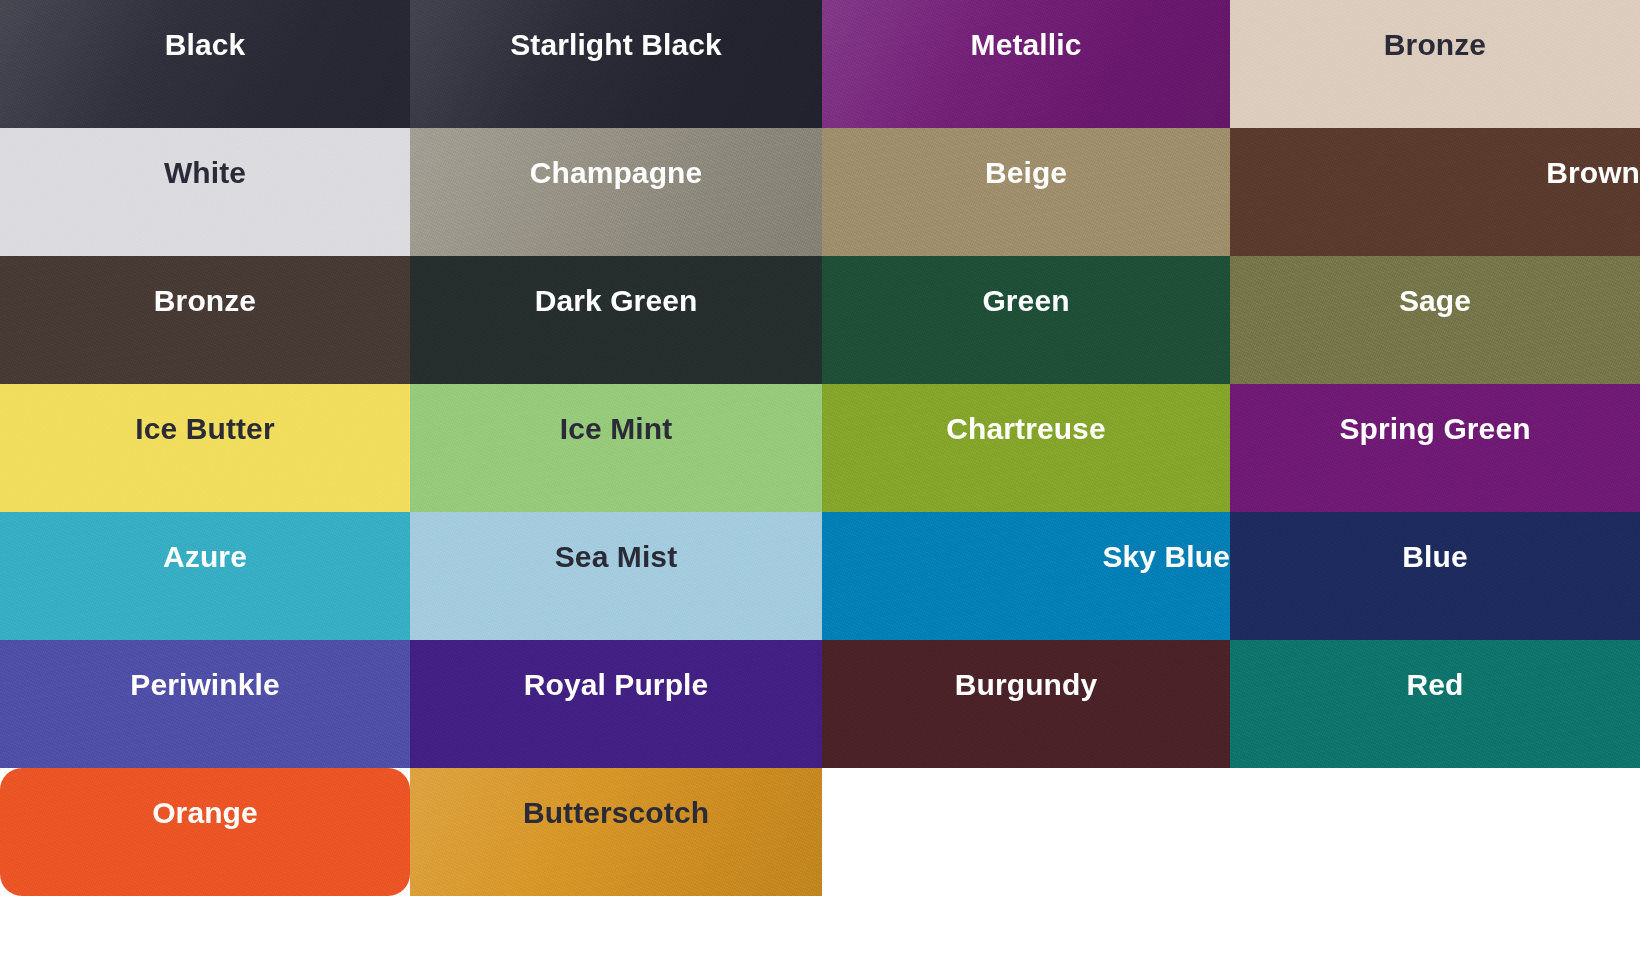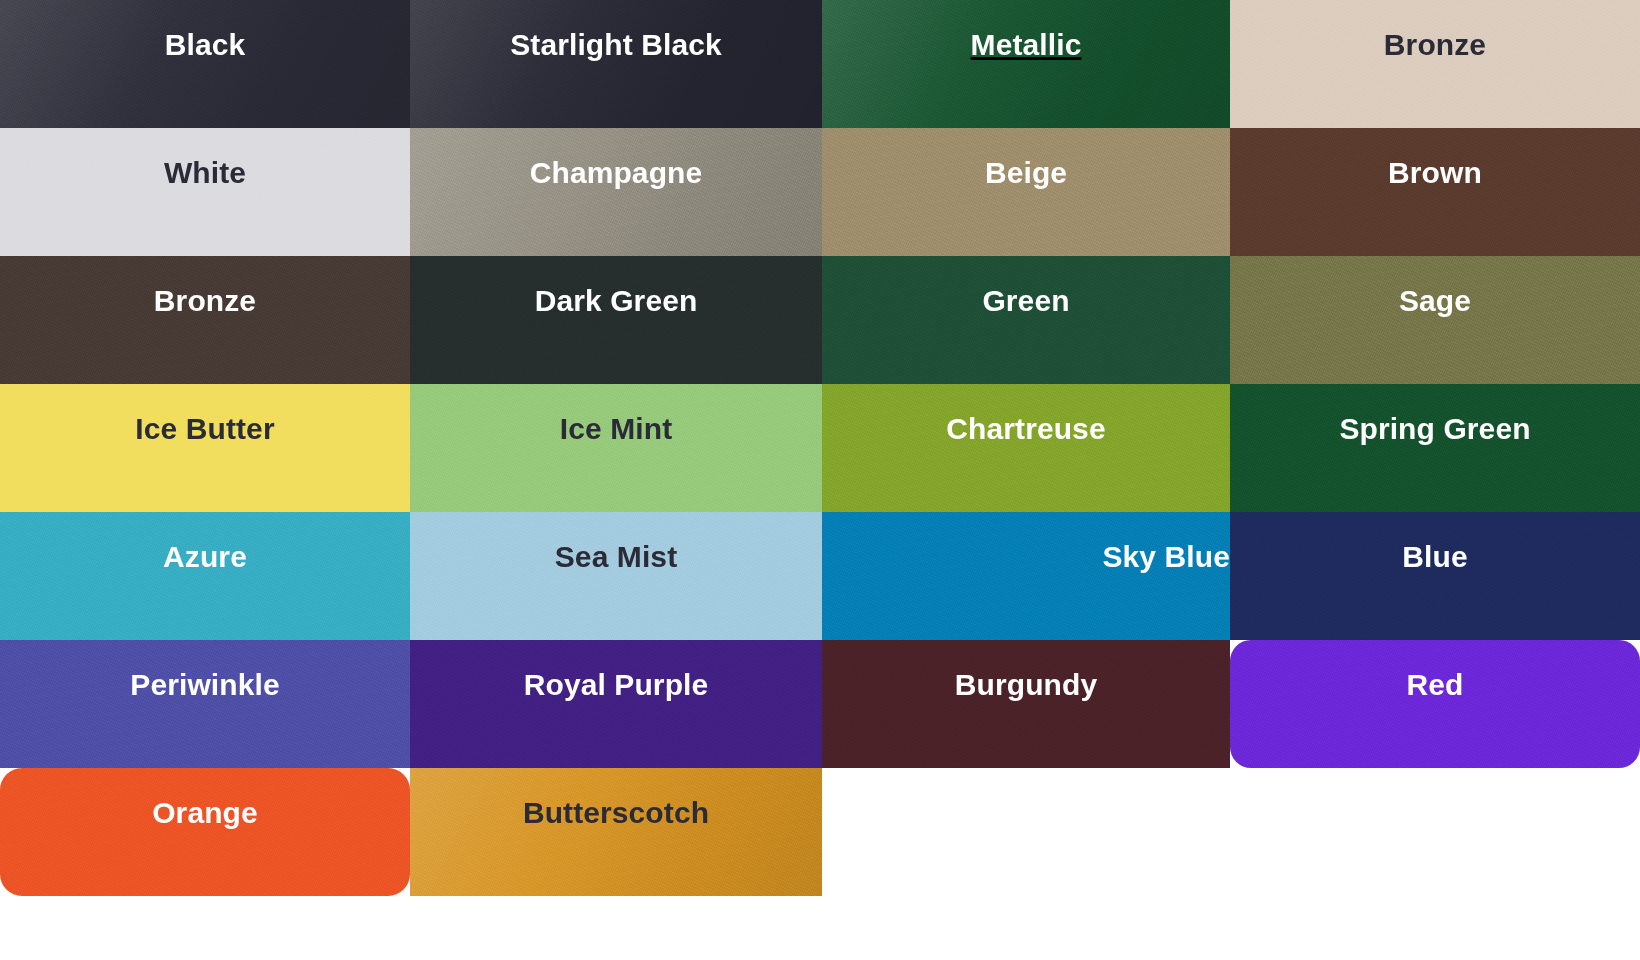--- a/index.html
+++ b/index.html
@@ -80,36 +80,36 @@
 </head>
 <body style="background: rgb(255, 255, 255);">
 
 <div id="swatch-grid">
     <div class="swatch sheen" style="background: rgb(43, 43, 56);">
       <span class="swatch-label" style="color: rgb(255, 255, 255);">Black</span>
     </div>
     <div class="swatch sheen" style="background: rgb(38, 38, 51);">
       <span class="swatch-label" style="color: rgb(255, 255, 255);">Starlight Black</span>
     </div>
-    <div class="swatch sheen" style="background: #14532d; text-decoration: underline;">
+    <div class="swatch sheen" style="background: #701a75;">
       <span class="swatch-label" style="color: rgb(255, 255, 255);">Metallic</span>
     </div>
     <div class="swatch" style="background: rgb(220, 205, 191);">
       <span class="swatch-label" style="color: rgb(43, 43, 56);">Bronze</span>
     </div>
     <div class="swatch" style="background: rgb(220, 220, 224);">
       <span class="swatch-label" style="color: rgb(43, 43, 56);">White</span>
     </div>
     <div class="swatch sheen" style="background: rgb(149, 144, 131);">
       <span class="swatch-label" style="color: rgb(255, 255, 255);">Champagne</span>
     </div>
     <div class="swatch" style="background: rgb(160, 143, 109);">
       <span class="swatch-label" style="color: rgb(255, 255, 255);">Beige</span>
     </div>
-    <div class="swatch" style="background: rgb(91, 59, 46);">
+    <div class="swatch" style="background: rgb(91, 59, 46); justify-content: flex-end;">
       <span class="swatch-label" style="color: rgb(255, 255, 255);">Brown</span>
     </div>
     <div class="swatch" style="background: rgb(72, 58, 53);">
       <span class="swatch-label" style="color: rgb(255, 255, 255);">Bronze</span>
     </div>
     <div class="swatch" style="background: rgb(39, 47, 46);">
       <span class="swatch-label" style="color: rgb(255, 255, 255);">Dark Green</span>
     </div>
     <div class="swatch" style="background: rgb(30, 80, 56);">
       <span class="swatch-label" style="color: rgb(255, 255, 255);">Green</span>
@@ -119,21 +119,21 @@
     </div>
     <div class="swatch" style="background: rgb(242, 222, 94);">
       <span class="swatch-label" style="color: rgb(43, 43, 56);">Ice Butter</span>
     </div>
     <div class="swatch" style="background: rgb(151, 202, 124);">
       <span class="swatch-label" style="color: rgb(43, 43, 56);">Ice Mint</span>
     </div>
     <div class="swatch" style="background: rgb(134, 165, 43);">
       <span class="swatch-label" style="color: rgb(255, 255, 255);">Chartreuse</span>
     </div>
-    <div class="swatch" style="background: #14532d;">
+    <div class="swatch" style="background: #701a75;">
       <span class="swatch-label" style="color: rgb(255, 255, 255);">Spring Green</span>
     </div>
     <div class="swatch" style="background: rgb(55, 174, 196);">
       <span class="swatch-label" style="color: rgb(255, 255, 255);">Azure</span>
     </div>
     <div class="swatch" style="background: rgb(164, 204, 222);">
       <span class="swatch-label" style="color: rgb(43, 43, 56);">Sea Mist</span>
     </div>
     <div class="swatch" style="background: rgb(4, 128, 182); justify-content: flex-end;">
       <span class="swatch-label" style="color: rgb(255, 255, 255);">Sky Blue</span>
@@ -143,21 +143,21 @@
     </div>
     <div class="swatch" style="background: rgb(81, 80, 168);">
       <span class="swatch-label" style="color: rgb(255, 255, 255);">Periwinkle</span>
     </div>
     <div class="swatch" style="background: rgb(67, 32, 132);">
       <span class="swatch-label" style="color: rgb(255, 255, 255);">Royal Purple</span>
     </div>
     <div class="swatch" style="background: rgb(76, 34, 41);">
       <span class="swatch-label" style="color: rgb(255, 255, 255);">Burgundy</span>
     </div>
-    <div class="swatch" style="background: #6d28d9; border-radius: 21px;">
+    <div class="swatch" style="background: #0f766e;">
       <span class="swatch-label" style="color: rgb(255, 255, 255);">Red</span>
     </div>
     <div class="swatch" style="background: rgb(236, 85, 38); border-radius: 22px;">
       <span class="swatch-label" style="color: rgb(255, 255, 255);">Orange</span>
     </div>
     <div class="swatch sheen" style="background: rgb(215, 149, 35);">
       <span class="swatch-label" style="color: rgb(43, 43, 56);">Butterscotch</span>
     </div>
   </div>
 <div class="bottom-strip"></div>

